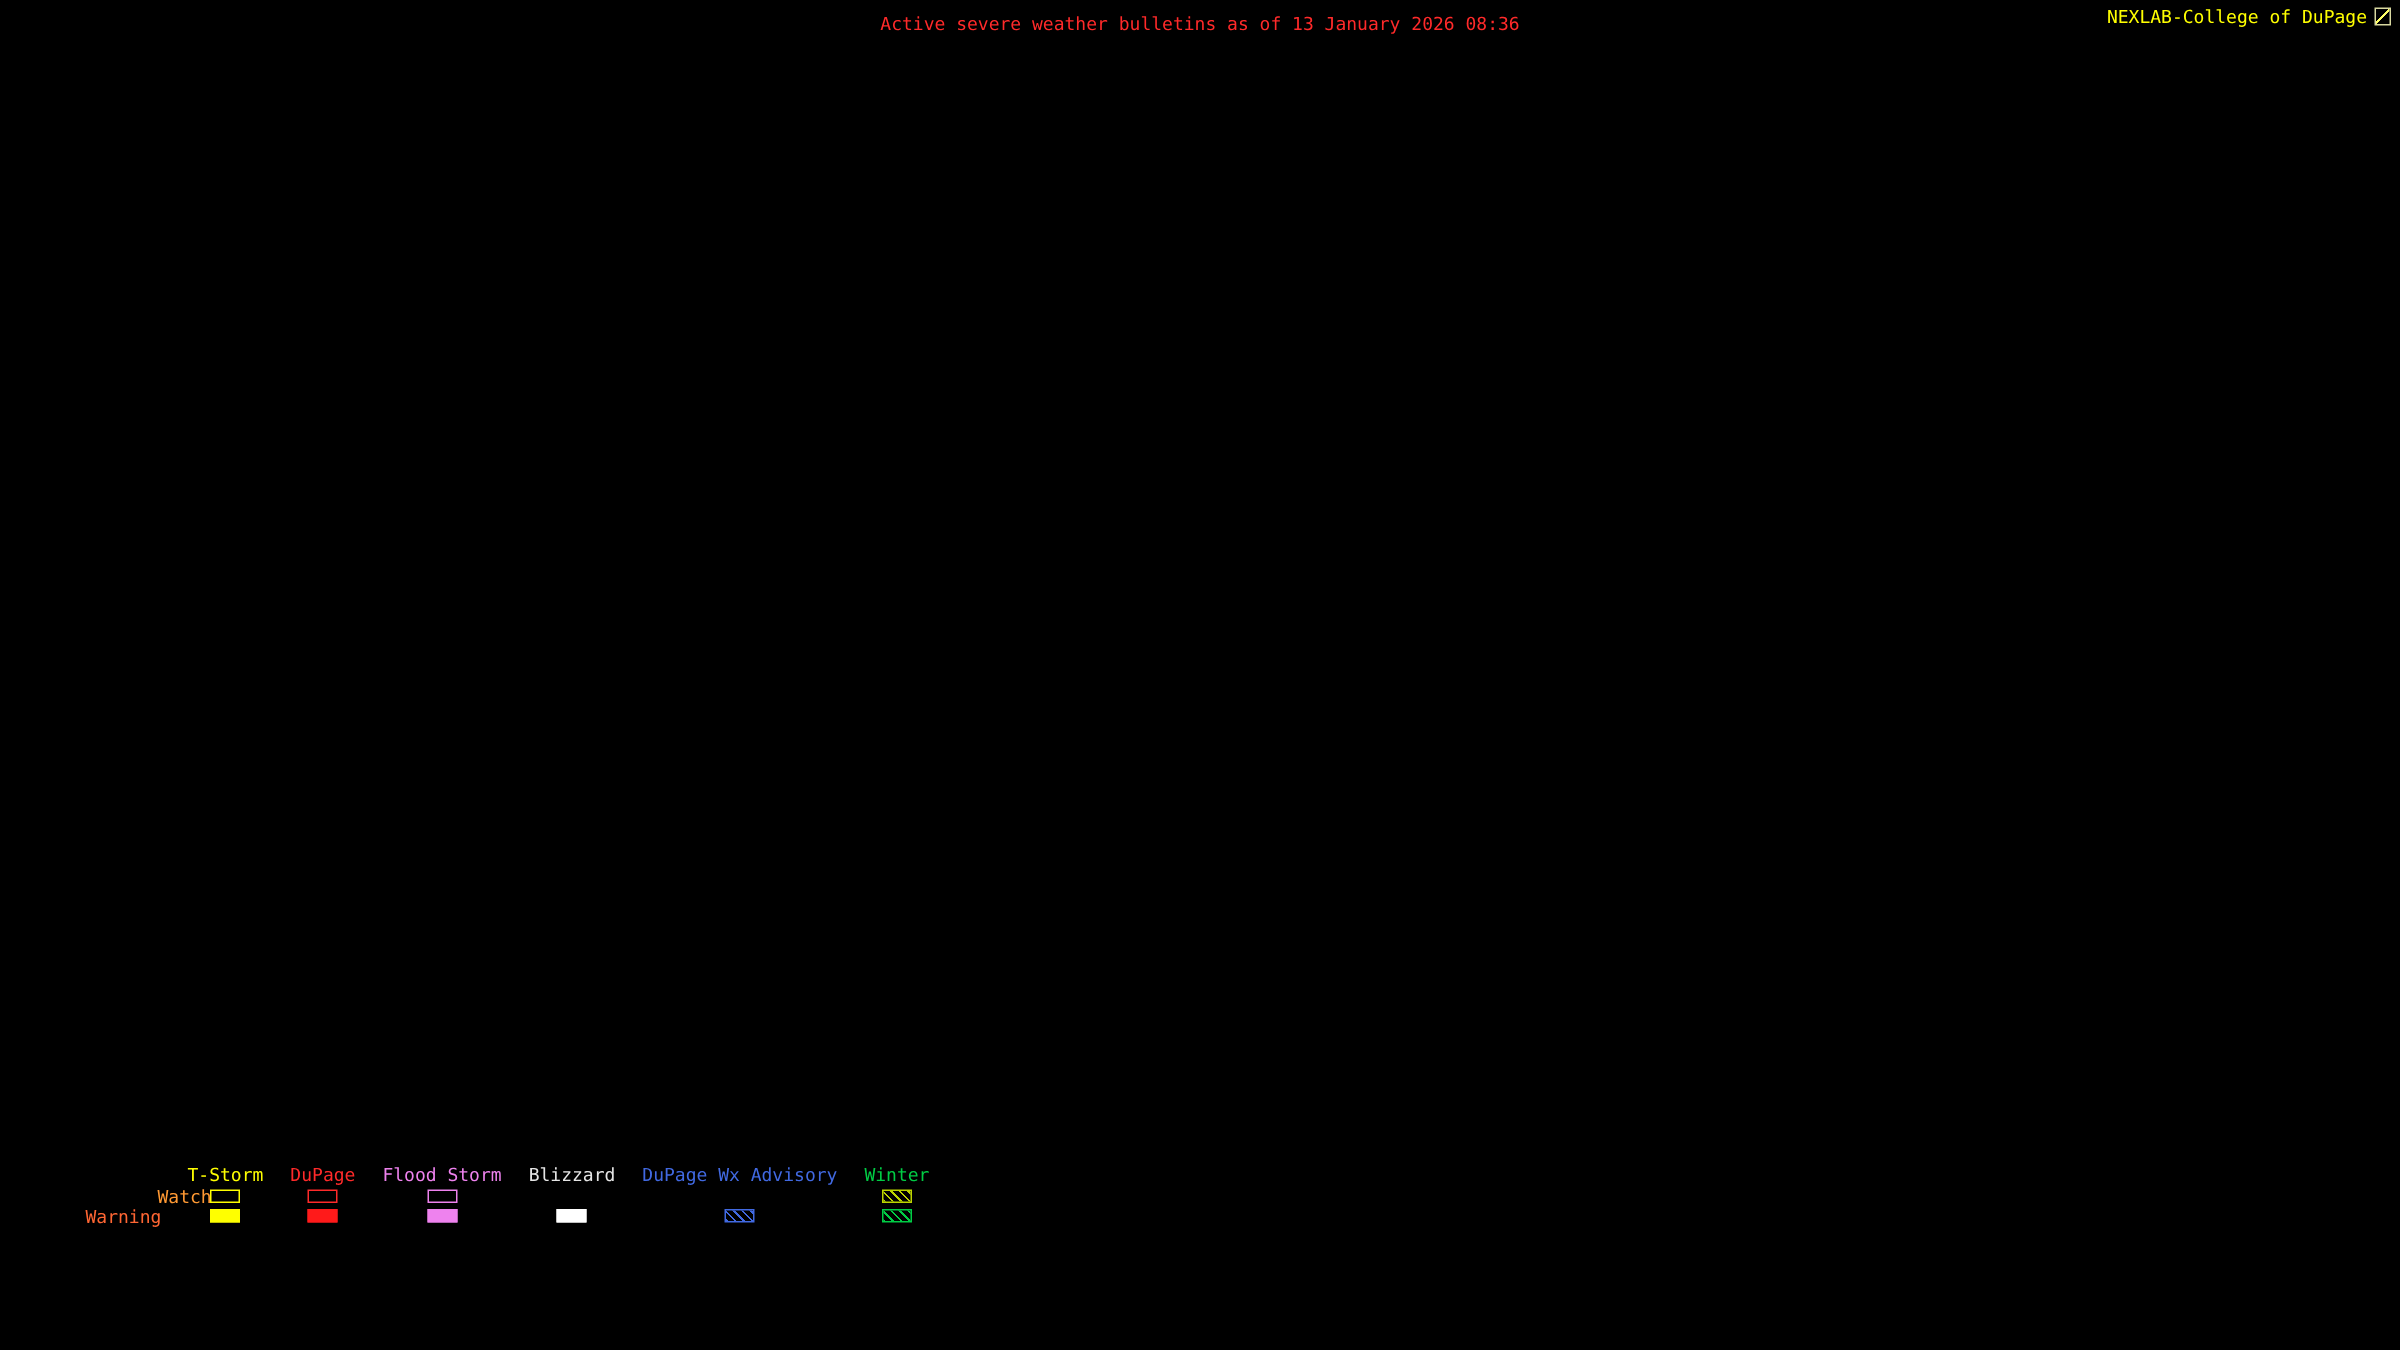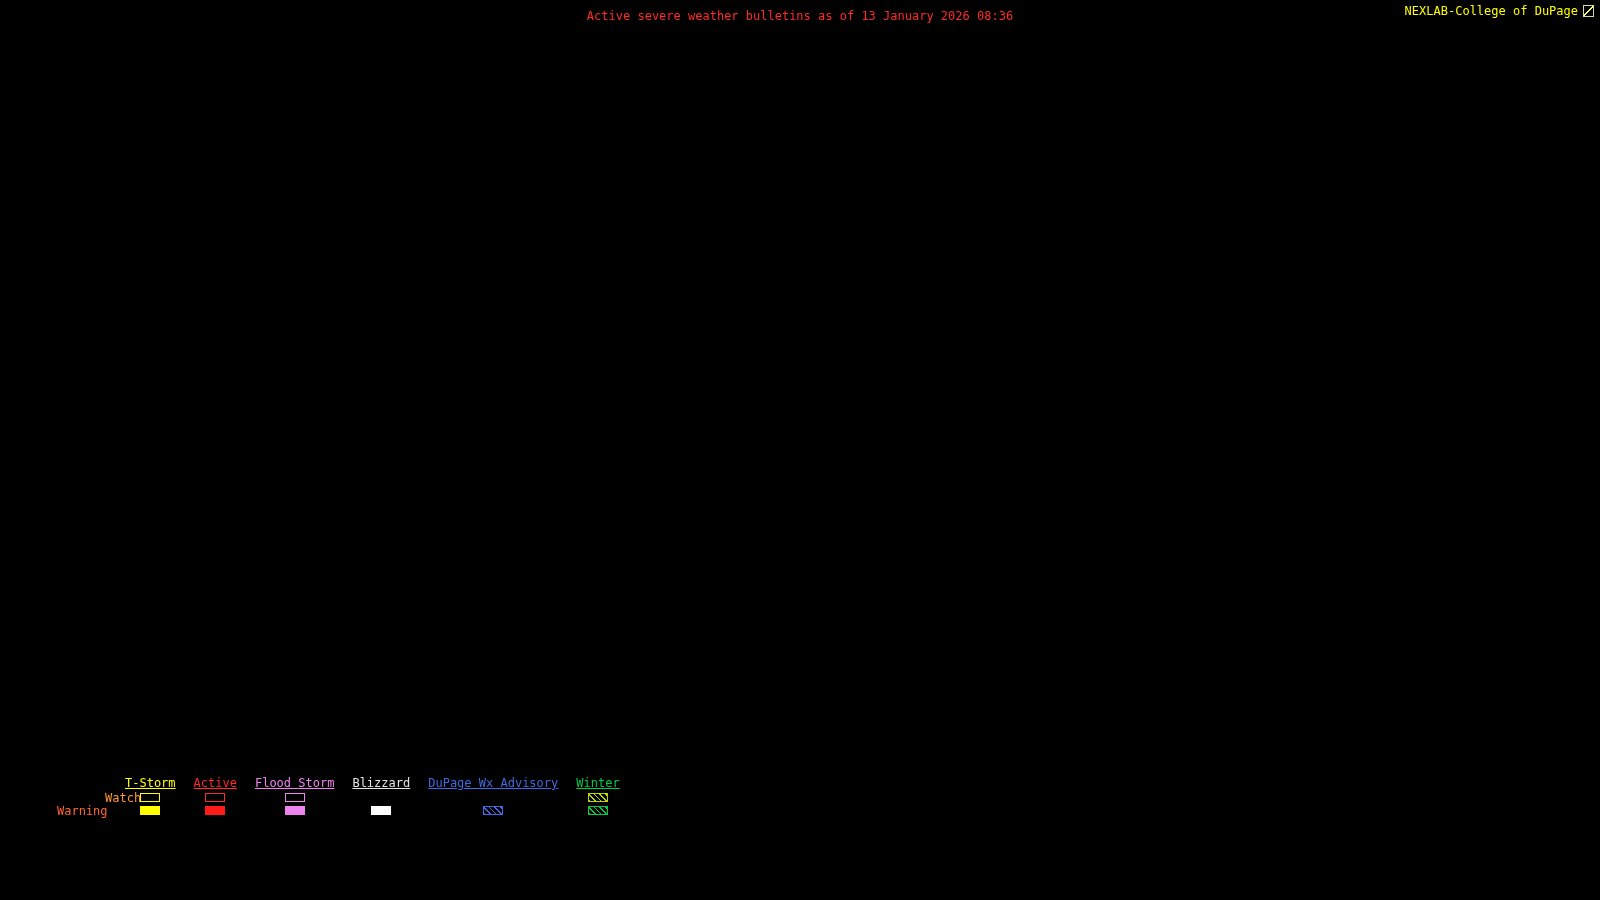--- a/index.html
+++ b/index.html
@@ -49,21 +49,21 @@
   .legend {
     position: absolute;
     left: 57px;
     top: 776px;
     display: flex;
     gap: 18px;
     align-items: flex-start;
     z-index: 2;
   }
   .legend-col { display: flex; flex-direction: column; align-items: center; }
-  .legend-col .col-hdr { height: 15px; line-height: 15px; white-space: nowrap; text-decoration: underline; }
+  .legend-col .col-hdr { height: 15px; line-height: 15px; white-space: nowrap; }
   .legend-cell {
     height: 13px;
     display: flex;
     align-items: center;
     justify-content: center;
     width: 100%;
   }
   .row-label-col { width: 50px; align-items: flex-start; }
   .row-label-col .legend-cell { justify-content: flex-start; }
   .hdr-spacer { height: 15px; }
@@ -100,21 +100,21 @@
       <div class="col-hdr" style="color: rgb(255, 255, 0);">T-Storm</div>
       <div class="legend-cell">
         <span class="swatch" style="border-color: rgb(255, 255, 0); background: transparent;"></span>
       </div>
       <div class="legend-cell">
         <span class="swatch" style="border-color: rgb(255, 255, 0); background: rgb(255, 255, 0);"></span>
       </div>
     </div>
 
     <div class="legend-col">
-      <div class="col-hdr" style="color: rgb(255, 42, 42);">Active</div>
+      <div class="col-hdr" style="color: rgb(255, 42, 42);">DuPage</div>
       <div class="legend-cell">
         <span class="swatch" style="border-color: rgb(255, 42, 42); background: transparent;"></span>
       </div>
       <div class="legend-cell">
         <span class="swatch" style="border-color: rgb(255, 26, 26); background: rgb(255, 26, 26);"></span>
       </div>
     </div>
 
     <div class="legend-col">
       <div class="col-hdr" style="color: rgb(238, 130, 238);">Flood Storm</div>

